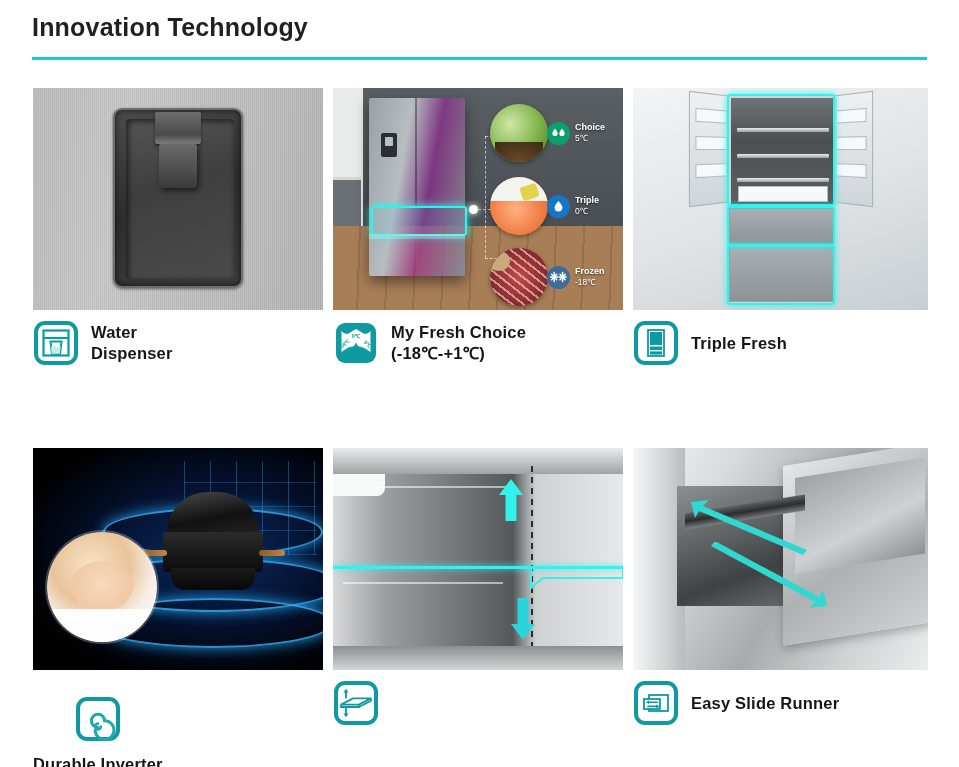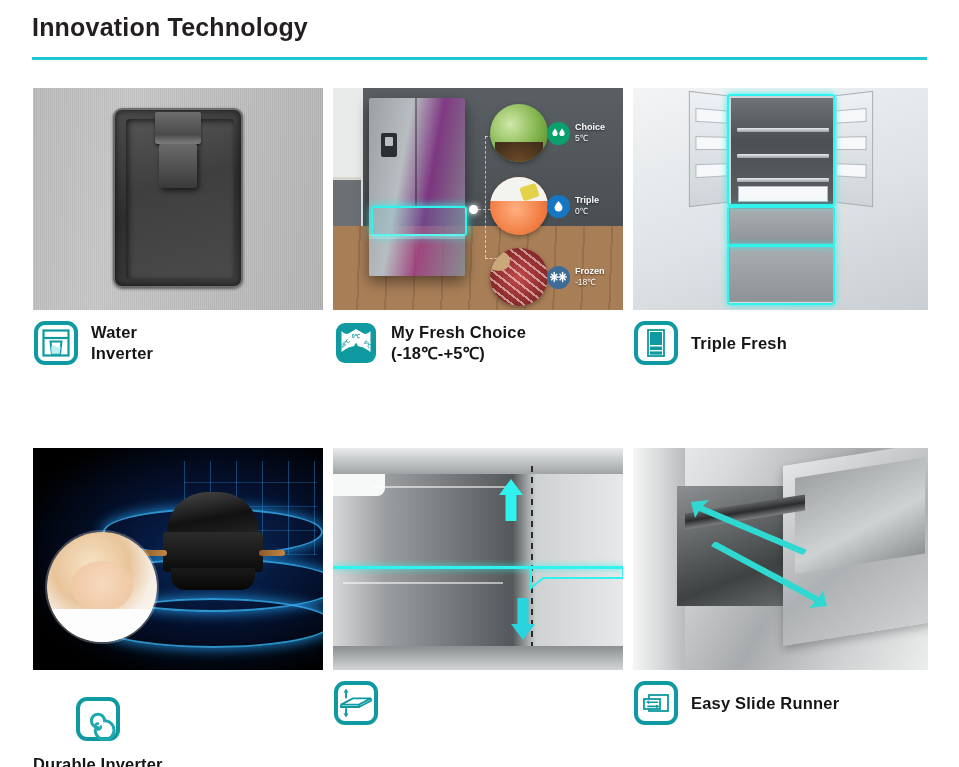--- a/index.html
+++ b/index.html
@@ -222,21 +222,21 @@
         <span class="icon-box">
           <svg viewBox="0 0 46 46">
             <rect x="3" y="3" width="40" height="40" rx="9" ry="9" fill="#fff" stroke="#0e9aa0" stroke-width="4"></rect>
             <rect x="10.5" y="10.5" width="25" height="25" fill="none" stroke="#0e9aa0" stroke-width="2.2"></rect>
             <line x1="10.5" y1="18" x2="35.5" y2="18" stroke="#0e9aa0" stroke-width="2.2"></line>
             <path d="M17.5 21.5 h11 l-1.4 12.2 h-8.2 Z" fill="#fff" stroke="#0e9aa0" stroke-width="2"></path>
             <path d="M18.1 26.4 q2.8 -1.8 5 0 q2.2 1.8 4.6 .2 l-.9 7.1 h-8.2 Z" fill="#bfeff1" stroke="none"></path>
           </svg>
         </span>
         <span class="cap-text">Water
-Inverter</span>
+Dispenser</span>
       </div>
     </div>
 
     <div class="cell" style="left:333px;top:88px;width:292px;height:300px;">
       <div class="card-img">
         <div class="fc-bg"></div>
         <div class="fc-wall"></div>
         <div class="fc-counter"></div>
         <div class="fc-floor"></div>
 
@@ -307,21 +307,21 @@
           <svg viewBox="0 0 46 46">
             <rect x="3" y="3" width="40" height="40" rx="9" ry="9" fill="#0e9aa0"></rect>
             <path d="M8.5 32 q14 -12 29 0 L37.5 11 q-3 4 -7 2.6 L23 9 l-7.5 4.6 q-4 1.4 -7 -2.6 Z" fill="#ffffff"></path>
             <path d="M23 22.5 l4.6 8.4 h-9.2 Z" fill="#0e9aa0"></path>
             <text x="23" y="17.6" font-family="'Liberation Sans',sans-serif" font-size="5.4" font-weight="bold" fill="#0e9aa0" text-anchor="middle">0℃</text>
             <text x="12.6" y="25.4" font-family="'Liberation Sans',sans-serif" font-size="5" font-weight="bold" fill="#0e9aa0" text-anchor="middle" transform="rotate(-42 12.6 25.4)">-18℃</text>
             <text x="33.4" y="25.4" font-family="'Liberation Sans',sans-serif" font-size="5" font-weight="bold" fill="#0e9aa0" text-anchor="middle" transform="rotate(42 33.4 25.4)">5℃</text>
           </svg>
         </span>
         <span class="cap-text">My Fresh Choice
-(-18℃-+5℃)</span>
+(-18℃-+1℃)</span>
       </div>
     </div>
 
     <div class="cell wide" style="left:633px;top:88px;width:295px;height:300px;">
       <div class="card-img">
         <div class="tz-bg"></div>
         <div class="tz-body">
           <div class="tz-door l">
             <div class="tz-bin" style="top:14px;"></div>
             <div class="tz-bin" style="top:40px;"></div>

